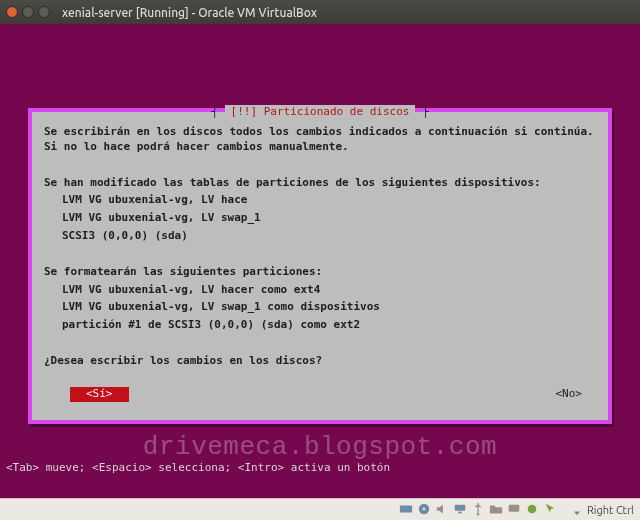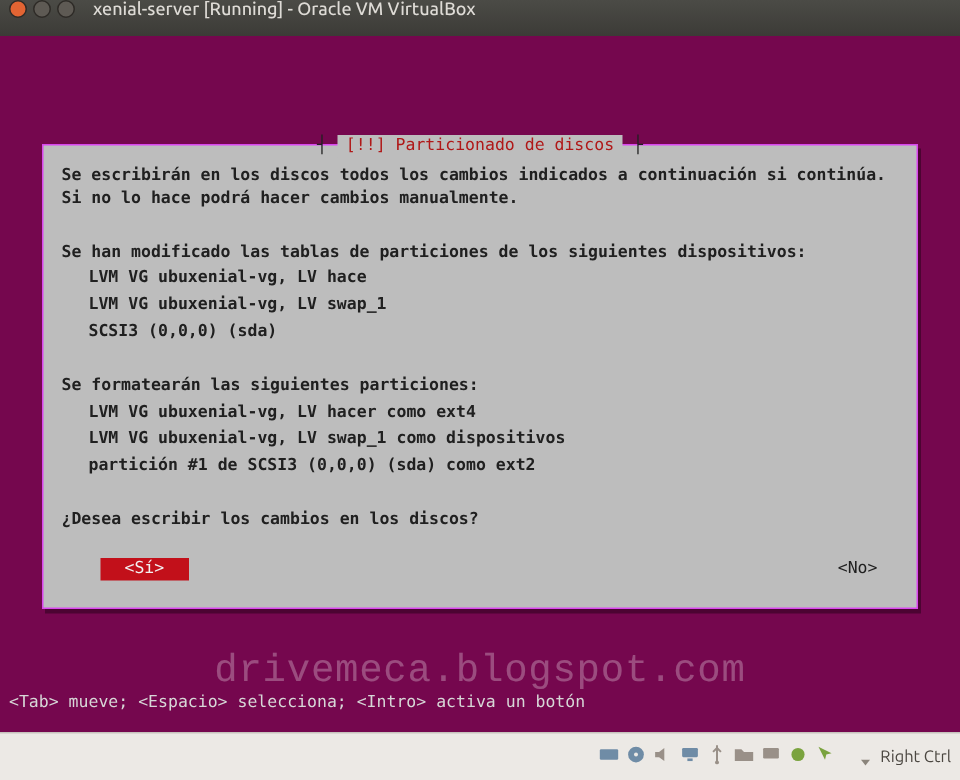--- a/index.html
+++ b/index.html
@@ -7,21 +7,21 @@
       width: 640px; height: 520px;
       font-family: "Ubuntu", "DejaVu Sans", sans-serif;
       font-size: 11px;
       background: #2c001e; 
       position: relative;
       overflow: hidden;
     }
     .titlebar {
       height: 24px;
       background: linear-gradient(#4b4b46, #3c3b37);
-      display: flex; 
+      display: flex; align-items: center;
       padding: 0 6px;
       gap: 6px;
     }
     .wc { display:flex; gap:4px; }
     .wc span {
       width:12px; height:12px; border-radius:50%;
       display:inline-block;
       background:#5e5a54; border:1px solid #2e2b27;
     }
     .wc .close { background:#e26433; }
@@ -30,24 +30,24 @@
       margin-left:6px;
     }
     .vm-area {
       position:absolute; top:24px; left:0; right:0; bottom:22px;
       background:#75074e; 
       font-family: "DejaVu Sans Mono","Liberation Mono",monospace;
       color:#d7d7d7;
     }
     .dialog {
       position:absolute;
-      left:28px; right:28px; top:72px;
+      left:28px; right:28px; top:84px;
       background:#bdbdbd;
       color:#202020;
-      border:1px solid #d946ef;
+      border:4px solid #d946ef;
       padding:10px 12px 18px 12px;
       box-shadow: 2px 3px 0 rgba(0,0,0,.35);
       font-size:11px; line-height:1.35;
     }
     .dlg-title-row {
       position:absolute; top:-7px; left:0; right:0;
       text-align:center;
     }
     .dlg-title {
       display:inline-block; background:#bdbdbd; padding:0 6px;
@@ -71,21 +71,21 @@
       font-family: "DejaVu Sans Mono","Liberation Mono",monospace;
     }
     .watermark {
       position:absolute; left:0; right:0; bottom:36px;
       text-align:center; color:rgba(255,255,255,.28);
       font-family:Liberation Mono, monospace;
       font-size:26px; letter-spacing:.5px;
       pointer-events:none;
     }
     .statusbar {
-      position:absolute; bottom:0; left:0; right:0; height:32px;
+      position:absolute; bottom:0; left:0; right:0; height:22px;
       background:#ece9e5; border-top:1px solid #c7c3bd;
       display:flex; align-items:center; justify-content:flex-end;
       gap:6px; padding:0 6px; color:#5a554e; font-size:11px;
     }
     .statusbar .icons { display:flex; align-items:center; gap:4px; }
     .statusbar svg { width:14px; height:14px; fill:#6f8ca6; }
     .statusbar .g svg { fill:#999088; }
     .hostkey { display:flex; align-items:center; gap:4px; margin-left:8px; color:#4b4741;}
     .hostkey svg { fill:#8a847b; width:12px; height:12px; }
   </style>

